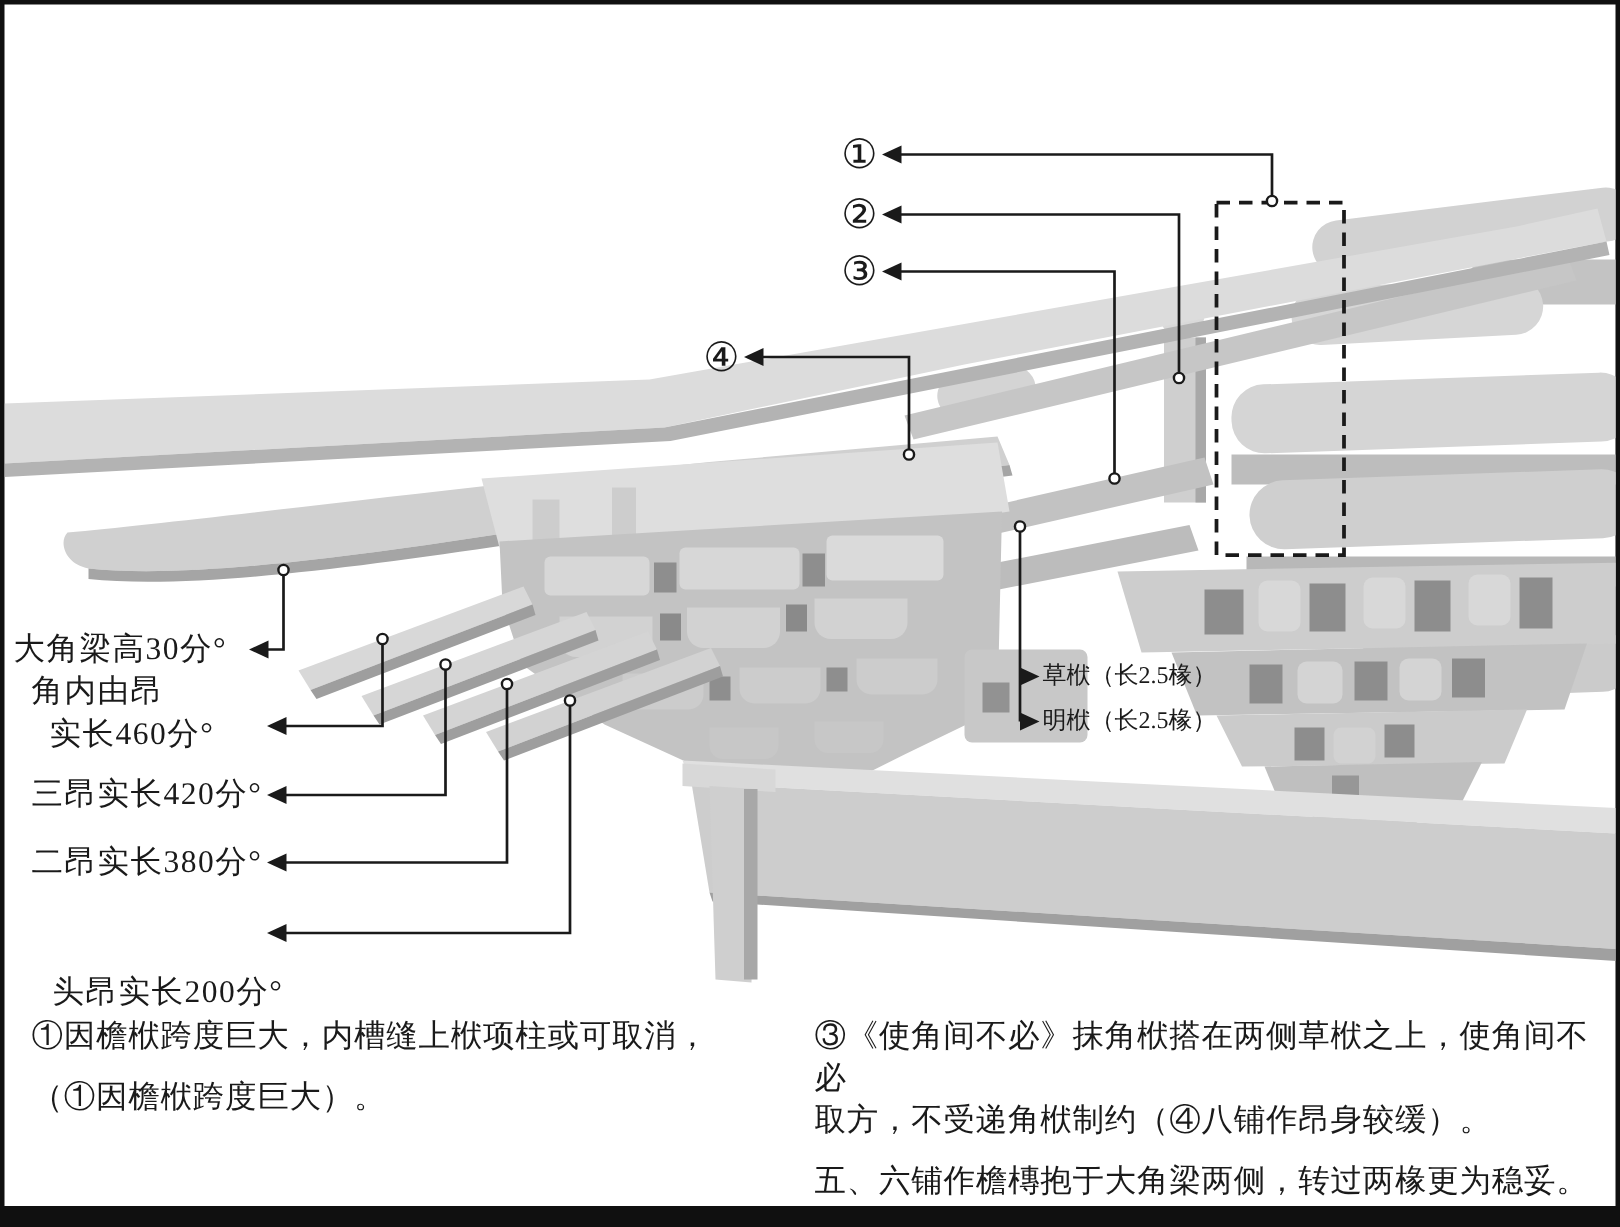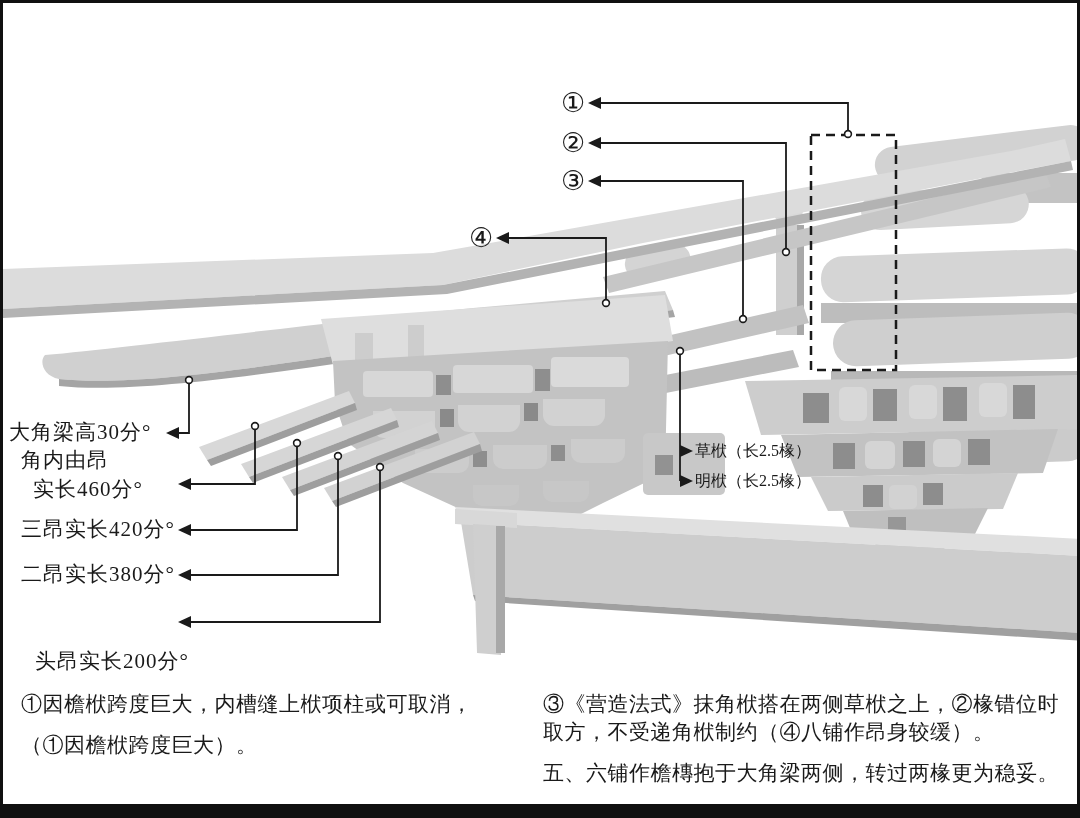--- a/index.html
+++ b/index.html
@@ -9,21 +9,21 @@
     overflow:hidden;font-family:"Liberation Serif","DejaVu Serif",serif;color:#1a1a1a;
   }
   .fig{position:absolute;left:0;top:0;width:1080px;height:680px;}
   .lbl{position:absolute;white-space:nowrap;line-height:1;}
   .lbl-left{font-size:21px;letter-spacing:1px;}
   .lbl-mid{font-size:16px;}
   .callout{position:absolute;width:32px;height:32px;font-size:27px;line-height:32px;text-align:center;}
   .notes{position:absolute;top:676px;font-size:21px;line-height:1.33;letter-spacing:0.5px;}
   .notes-left{left:18px;width:506px;}
   .notes-right{left:540px;width:532px;}
-  .notes p{margin:12px 0 13px 0;}
+  .notes p{margin:0 0 13px 0;font-family:Liberation Mono, monospace;}
   .notes p span{display:block;}
 </style>
 </head>
 <body>
 
 <div class="page">
 
   <svg class="fig" viewBox="0 0 1080 680" aria-hidden="true">
 
     <g>
@@ -180,21 +180,21 @@
   <div class="notes notes-left">
     <p>
         <span>①因檐栿跨度巨大，内槽缝上栿项柱或可取消，</span>
       </p>
     <p>
         <span>（①因檐栿跨度巨大）。</span>
       </p>
   </div>
   <div class="notes notes-right">
     <p>
-        <span>③《营造法式》抹角栿搭在两侧草栿之上，②椽错位时</span>
+        <span>③《使角间不必》抹角栿搭在两侧草栿之上，使角间不必</span>
         <span>取方，不受递角栿制约（④八铺作昂身较缓）。</span>
       </p>
     <p>
         <span>五、六铺作檐槫抱于大角梁两侧，转过两椽更为稳妥。</span>
       </p>
   </div>
 
 </div>
 
 </body></html>

